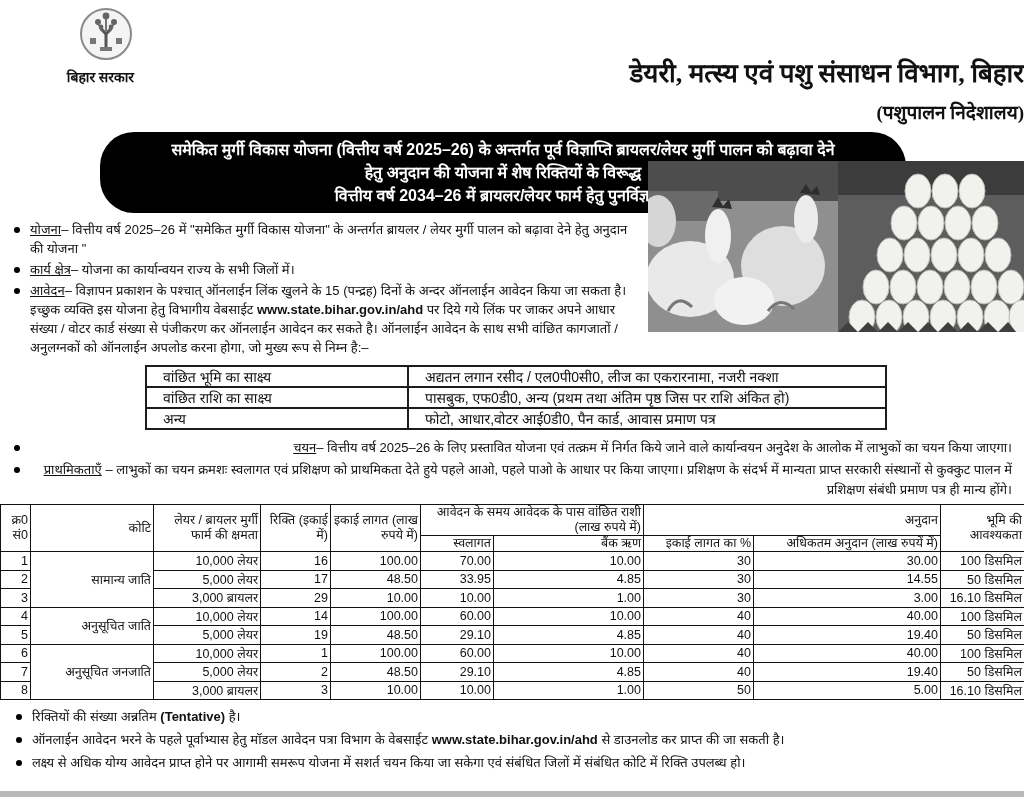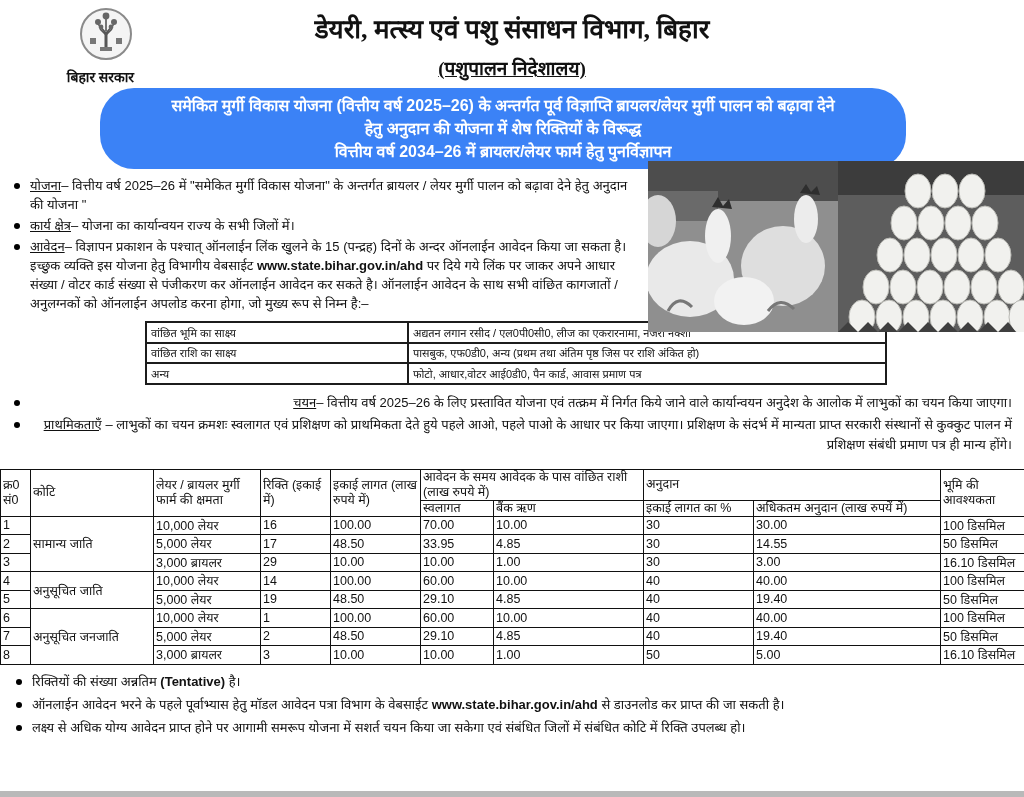--- a/index.html
+++ b/index.html
@@ -1,45 +1,45 @@
 <!DOCTYPE html>
 <html><head>
 <meta charset="utf-8">
 <style>
   html,body{margin:0;padding:0;background:#e9e9e9;}
   .page{position:relative;width:1024px;height:797px;background:#ffffff;overflow:hidden;
         font-family:"Liberation Sans","DejaVu Sans",sans-serif;color:#111;}
   
   .logo{position:absolute;left:22px;top:6px;width:112px;text-align:right;}
   .logo-caption{font-size:14px;font-weight:bold;margin-top:1px;font-family:"Liberation Serif","DejaVu Serif",serif;}
-  .header-titles{padding-top:10px;text-align:center;}
+  .header-titles{padding-top:10px;text-align:right;margin-top:44px;}
   .page-title{font-size:26px;font-weight:bold;font-family:"Liberation Serif","DejaVu Serif",serif;}
-  .page-subtitle{font-size:19px;font-weight:bold;margin-top:9px;font-family:"Liberation Serif","DejaVu Serif",serif;text-decoration:underline;}
-  
-  .banner{margin:7px 0 0 100px;width:776px;background:#3b82f6;color:#fff;border-radius:34px;
+  .page-subtitle{font-size:19px;font-weight:bold;margin-top:9px;font-family:"Liberation Serif","DejaVu Serif",serif;}
+  
+  .banner{margin:7px 0 0 100px;width:776px;background:#000000;color:#fff;border-radius:34px;
           text-align:center;font-weight:bold;font-size:16px;line-height:23px;padding:6px 15px;}
   
   .photo{position:absolute;left:648px;top:161px;width:376px;height:171px;}
   .photo svg{display:block;}
   
   .bullets{margin:7px 0 0 10px;font-size:13px;line-height:19px;}
   .intro{width:632px;}
   .b{display:flex;margin-bottom:2px;}
   .dot{flex:0 0 6px;width:6px;height:6px;border-radius:50%;background:#000;margin:7px 10px 0 4px;}
   .btxt{flex:1;}
   .lbl{text-decoration:underline;}
   .url{font-weight:bold;text-align:right;}
   
   .docs{border-collapse:collapse;margin:8px 0 0 145px;width:740px;table-layout:fixed;}
-  .docs td{border:2px solid #1c1c1c;font-size:11px;padding:0 4px;height:18.5px;vertical-align:middle;}
+  .docs td{border:2px solid #1c1c1c;font-size:14px;padding:0 16px;height:18.5px;vertical-align:middle;}
   
   .mid{margin:8px 12px 0 10px;font-size:13px;line-height:20px;text-align:right;}
   
-  .main{border-collapse:collapse;width:1024px;margin-top:14px;table-layout:fixed;
-        text-align:left;font-size:12.5px;}
+  .main{border-collapse:collapse;width:1024px;margin-top:4px;table-layout:fixed;
+        text-align:right;font-size:12.5px;}
   .main th,.main td{border:1.8px solid #111;padding:0 2px;vertical-align:middle;font-weight:normal;}
   .main thead th{line-height:15px;font-size:12.5px;}
   .main tbody td{height:17.5px;}
   
   .footer{margin:7px 14px 0 12px;font-size:13px;line-height:19px;}
   .footer .b{margin-bottom:4px;}
   .strip{position:absolute;left:0;right:0;bottom:0;height:6px;background:#b9b9b9;}
 </style>
 </head>
 <body>

